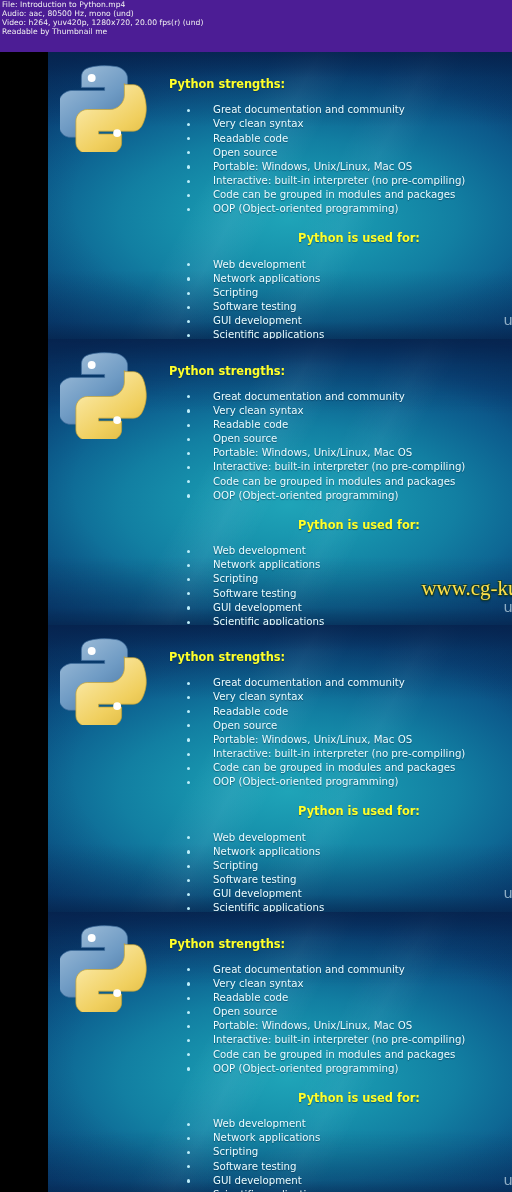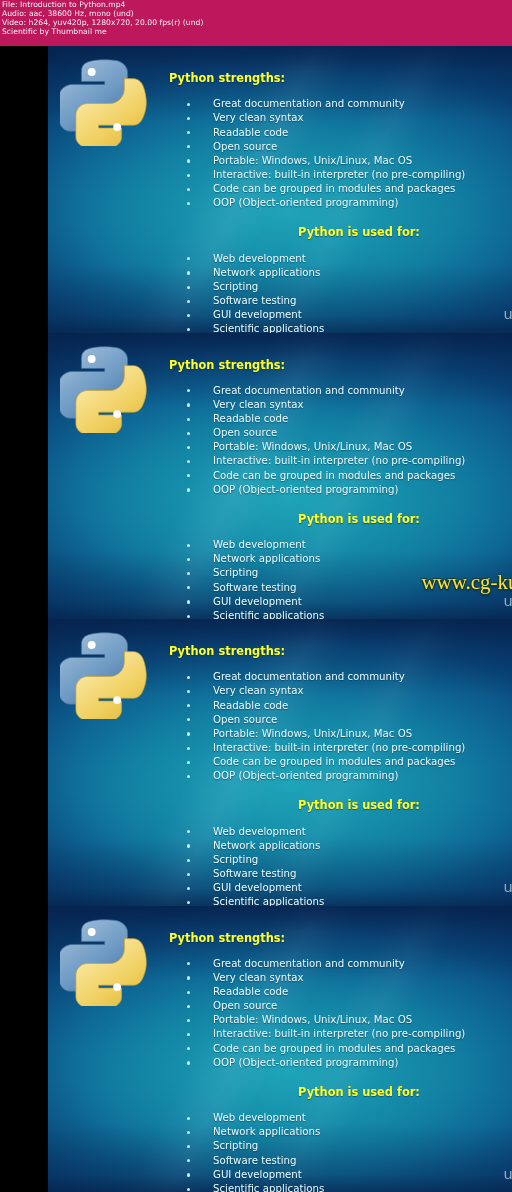--- a/index.html
+++ b/index.html
@@ -10,22 +10,22 @@
   body {
     width: 512px;
     height: 1192px;
     overflow: hidden;
     font-family: "Liberation Sans", sans-serif;
   }
 
   
   #header-info {
     width: 512px;
-    height: 46px;
-    background: #be185d;
+    height: 52px;
+    background: #4c1d95;
     padding: 1px 0 0 2px;
     box-sizing: border-box;
   }
   #header-info .info-line {
     color: #f2f2f2;
     font-size: 7.6px;
     line-height: 8.9px;
     white-space: nowrap;
     letter-spacing: 0.05px;
     font-family: "DejaVu Sans", sans-serif;
@@ -178,23 +178,23 @@
       -1px  1px 0 #163d2e, 1px  1px 0 #163d2e,
        0px  2px 2px rgba(0,0,0,0.45);
     z-index: 4;
   }
 </style>
 </head>
 <body>
 
 <div id="header-info">
   <div class="info-line">File: Introduction to Python.mp4</div>
-  <div class="info-line">Audio: aac, 38600 Hz, mono (und)</div>
+  <div class="info-line">Audio: aac, 80500 Hz, mono (und)</div>
   <div class="info-line">Video: h264, yuv420p, 1280x720, 20.00 fps(r) (und)</div>
-  <div class="info-line">Scientific by Thumbnail me</div>
+  <div class="info-line">Readable by Thumbnail me</div>
 </div>
 
 <div id="filmstrip">
   <div class="frame">
 
     <div class="py-logo">
       <svg viewBox="0 0 100 100" xmlns="http://www.w3.org/2000/svg">
         <defs>
           <linearGradient id="pyblue" x1="0" y1="0" x2="0.75" y2="1">
             <stop offset="0%" stop-color="#c4d8ea"></stop>

